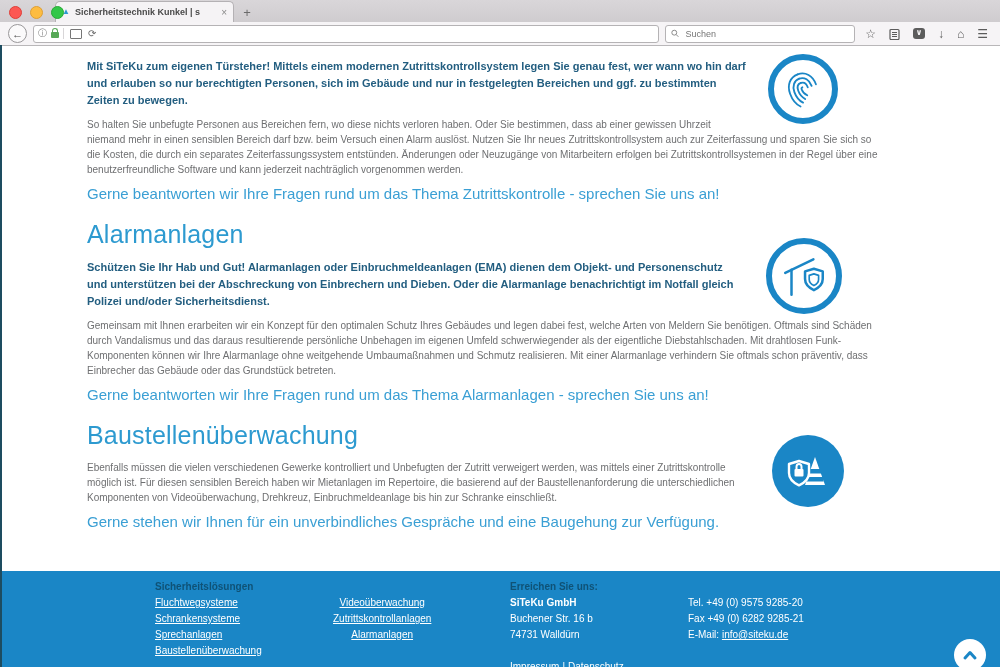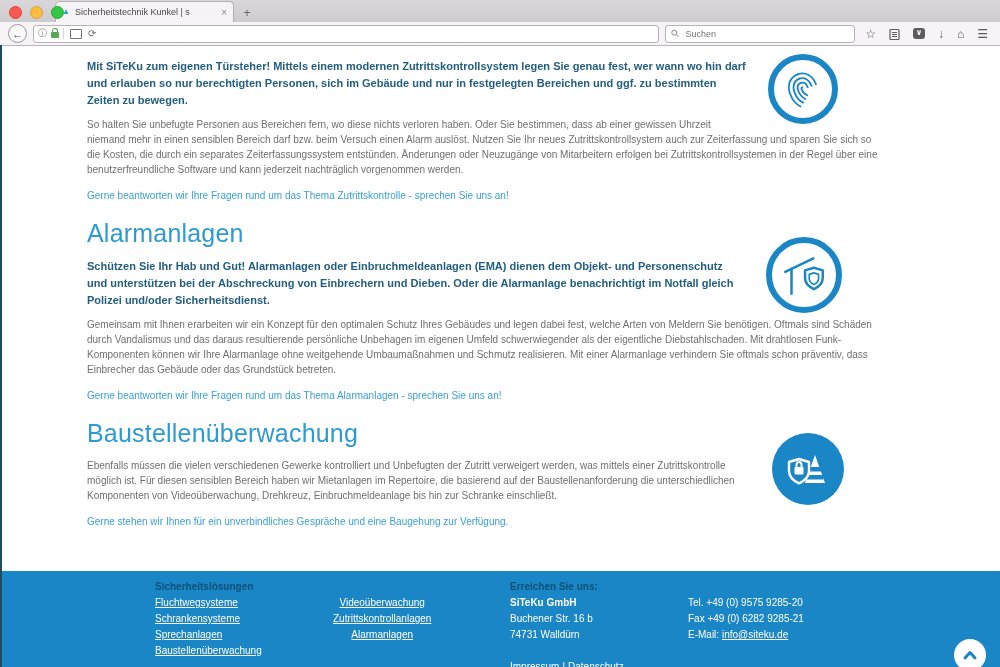--- a/index.html
+++ b/index.html
@@ -9,21 +9,21 @@
   
   .tabbar{height:22px;background:linear-gradient(#d9d6d9,#cfcccf);display:flex;align-items:flex-end;position:relative;}
   .traffic{position:absolute;left:9px;top:6px;display:flex;gap:8px;}
   .light{width:11px;height:11px;border-radius:50%;}
   .light.red{background:#fc5753;border:1px solid #df3e38;}
   .light.yellow{background:#fdbc40;border:1px solid #de9f34;}
   .light.green{background:#33c748;border:1px solid #27aa35;}
   .tab{margin-left:55px;width:165px;height:20px;background:#f5f3f5;border:1px solid #b4b1b4;border-bottom:none;
     border-radius:5px 5px 0 0;display:flex;align-items:center;padding:0 6px;gap:5px;font-size:9px;color:#4a4a4a;}
   .tab .favicon{color:#2d9ad0;font-size:8px;line-height:1;}
-  .tab .title{flex:1;white-space:nowrap;overflow:hidden;}
+  .tab .title{flex:1;white-space:nowrap;overflow:hidden;font-weight:bold;}
   .tab .close{color:#8a8a8a;font-size:10px;}
   .newtab{width:26px;height:20px;display:flex;align-items:center;justify-content:center;color:#6b6b6b;font-size:13px;}
 
   
   .toolbar{height:23px;background:#f6f4f6;border-bottom:1px solid #b9b7b9;display:flex;align-items:center;padding:0 8px;gap:6px;}
   .backbtn{width:17px;height:17px;border-radius:50%;border:1px solid #9a989a;color:#4d4d4d;
     display:flex;align-items:center;justify-content:center;font-size:11px;font-weight:bold;background:#fbfafb;flex:0 0 auto;}
   .urlbar{flex:1;height:16px;background:#fff;border:1px solid #b5b3b5;border-radius:3px;display:flex;align-items:center;
     padding:0 4px;font-size:9px;color:#8a8a8a;gap:4px;min-width:0;}
   .urlbar .info{font-size:9px;color:#7d7d7d;}
@@ -43,21 +43,21 @@
 
   
   .content{height:525px;background:#fff;padding:12px 120px 0 87px;box-sizing:border-box;position:relative;}
   .edge{position:absolute;left:0;top:45px;width:2px;height:622px;background:#1d4c60;z-index:5;}
   .icon-badge{float:right;margin-left:22px;}
   .ring{background:#fff;border:6px solid #1a86c6;border-radius:50%;display:flex;align-items:center;justify-content:center;}
   .solid{background:#1a86c6;border-radius:50%;display:flex;align-items:center;justify-content:center;}
   h2.sec{font-size:25px;font-weight:300;color:#2d9ad0;margin:16px 0 10px 0;letter-spacing:.2px;}
   p.lead{font-size:11px;font-weight:bold;color:#235e80;line-height:1.55;margin:0 0 8px 0;}
   p.pbody{font-size:10px;color:#6e6f71;line-height:1.5;margin:0 0 8px 0;}
-  a.more{font-size:10px;color:#3a9fd4;text-decoration:none;display:inline-block;margin:0 0 2px 0;}
+  a.more{font-size:15px;color:#3a9fd4;text-decoration:none;display:inline-block;margin:0 0 2px 0;}
   .section{overflow:visible;}
 
   
   .footer{height:114px;background:#1a86c6;position:relative;font-size:10px;color:#fff;padding-left:44px;}
   .fcol{position:absolute;top:8px;line-height:16px;}
   .fhead{color:#0f5276;font-weight:bold;}
   .footer a{color:#fff;text-decoration:underline;display:block;}
   .footer a.inline{display:inline;}
   .spacer{height:16px;}
   .company-name{font-weight:bold;}

